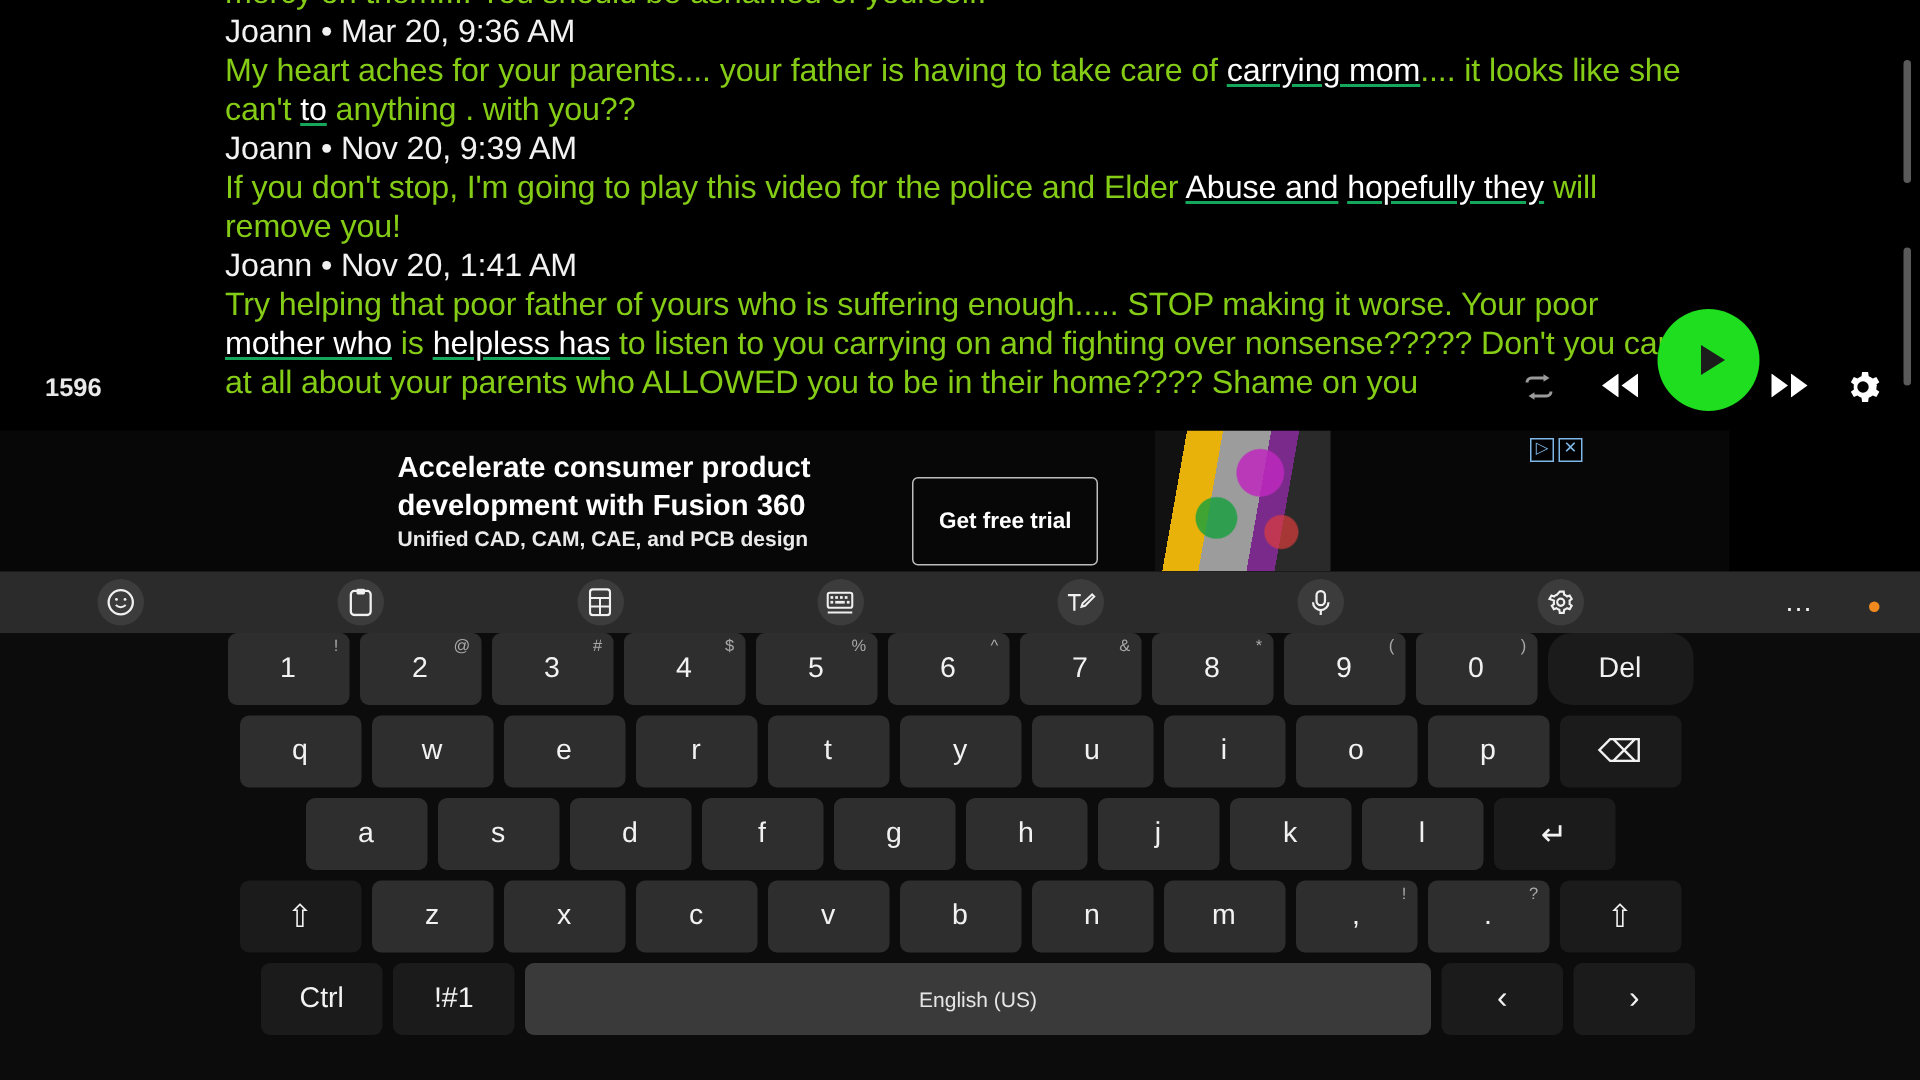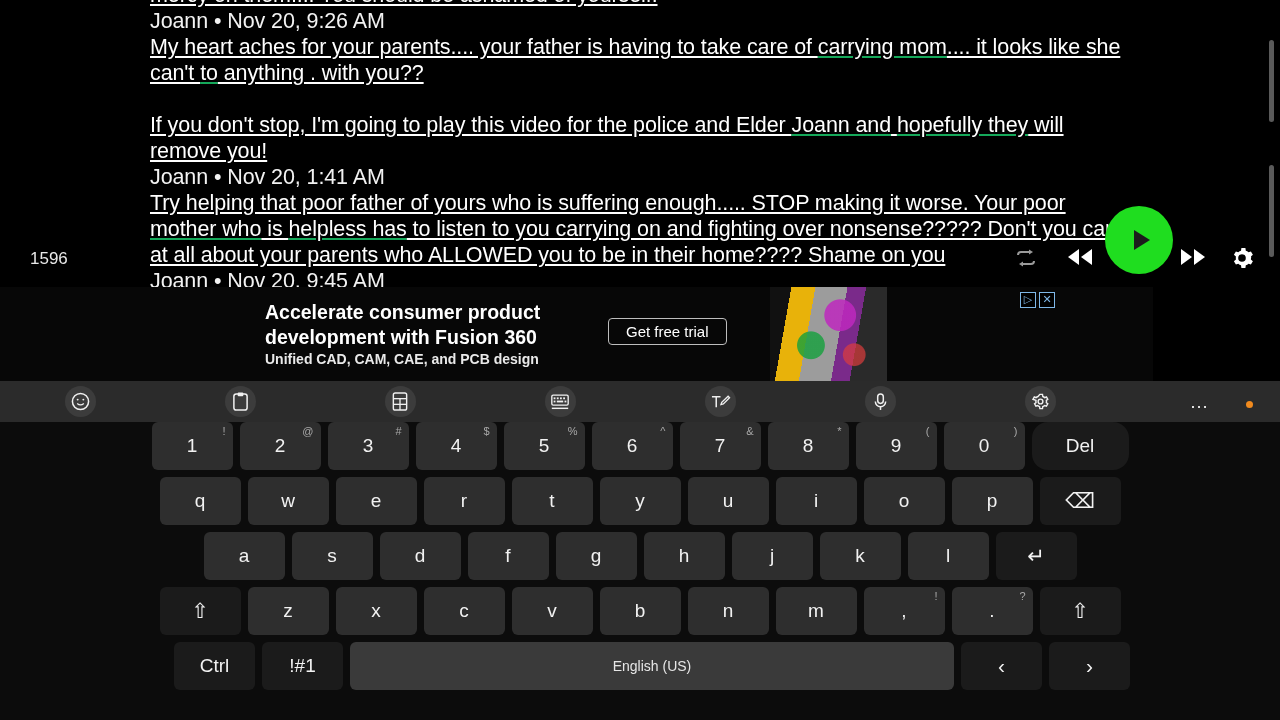--- a/index.html
+++ b/index.html
@@ -18,30 +18,30 @@
   }
   .textflow {
     position: absolute; left: 150px; top: -18px; width: 975px;
     color: #ffffff;
     font-size: 21.5px;
     line-height: 26px;
     letter-spacing: -0.1px;
     white-space: normal;
   }
   .meta { color: #f2f2f2; }
-  .body-line { color: #ffffff; text-decoration: underline; }
+  .body-line { color: #84cc16; }
   .grammar {
     text-decoration: underline;
     text-decoration-color: #15a85a;
     text-decoration-thickness: 2px;
     text-underline-offset: 2px;
   }
   .counter {
     position: absolute; left: 30px; top: 249px;
-    color: #e8e8e8; font-size: 17px;
+    color: #e8e8e8; font-size: 17px; font-weight: bold;
   }
 
   
   .vscroll-track { position: absolute; right: 3px; top: 0; width: 6px; height: 287px; }
   .vscroll-thumb {
     position: absolute; right: 3px; width: 5px; border-radius: 3px; background: #5a5a5a;
   }
 
   
   .player { position: absolute; left: 1005px; top: 205px; width: 275px; height: 80px; }
@@ -70,22 +70,22 @@
   .ad-head {
     position: absolute; left: 0; top: 13px; width: 330px;
     color: #ffffff; font-weight: bold; font-size: 19.5px; line-height: 25px;
   }
   .ad-sub {
     position: absolute; left: 0; top: 64px; width: 340px;
     color: #e9e9e9; font-weight: bold; font-size: 14px;
   }
   .ad-cta {
     position: absolute; left: 343px; top: 31px;
-    padding: 4px 17px; border: 1px solid #bdbdbd; border-radius: 4px;
-    color: #ffffff; font-size: 15px; font-weight: normal; background: transparent;
+    padding: 20px 17px; border: 1px solid #bdbdbd; border-radius: 4px;
+    color: #ffffff; font-size: 15px; font-weight: bold; background: transparent;
   }
   .ad-image {
     position: absolute; left: 505px; top: 0; width: 117px; height: 94px;
     background:
       radial-gradient(circle at 60% 30%, rgba(190,40,190,0.85) 0 16%, rgba(0,0,0,0) 17%),
       radial-gradient(circle at 35% 62%, rgba(20,160,60,0.8) 0 14%, rgba(0,0,0,0) 15%),
       radial-gradient(circle at 72% 72%, rgba(220,60,60,0.7) 0 10%, rgba(0,0,0,0) 11%),
       linear-gradient(100deg, #111 0 16%, #e8b20a 16% 34%, #9c9c9c 34% 58%, #7a2a8a 58% 72%, #2a2a2a 72% 100%);
   }
   .ad-brand { position: absolute; left: 660px; top: 18px; width: 150px; text-align: center; }
@@ -146,27 +146,26 @@
   .glyph { font-size: 21px; }
 </style>
 </head>
 <body>
 
 <div id="root">
 
   <div class="textpane">
     <div class="textflow">
       <span class="body-line">mercy on them.... You should be ashamed of yourself!</span><br>
-      <span class="meta">Joann • Nov 20, 9:26 AM</span><br>
+      <span class="meta">Joann • Mar 20, 9:36 AM</span><br>
       <span class="body-line">My heart aches for your parents.... your father is having to take care of </span><span class="grammar">carrying mom</span><span class="body-line">.... it looks like she can't </span><span class="grammar">to</span><span class="body-line"> anything . with you??</span><br>
-      <br>
-      <span class="body-line">If you don't stop, I'm going to play this video for the police and Elder </span><span class="grammar">Joann and</span><span class="body-line"> </span><span class="grammar">hopefully they</span><span class="body-line"> will remove you!</span><br>
+      <span class="meta">Joann • Nov 20, 9:39 AM</span><br>
+      <span class="body-line">If you don't stop, I'm going to play this video for the police and Elder </span><span class="grammar">Abuse and</span><span class="body-line"> </span><span class="grammar">hopefully they</span><span class="body-line"> will remove you!</span><br>
       <span class="meta">Joann • Nov 20, 1:41 AM</span><br>
       <span class="body-line">Try helping that poor father of yours who is suffering enough..... STOP making it worse. Your poor </span><span class="grammar">mother who</span><span class="body-line"> is </span><span class="grammar">helpless has</span><span class="body-line"> to listen to you carrying on and fighting over nonsense????? Don't you care at all about your parents who ALLOWED you to be in their home???? Shame on you</span><br>
-      <span class="meta">Joann • Nov 20, 9:45 AM</span>
     </div>
 
     <div class="counter">1596</div>
 
     <div class="vscroll-track">
       <div class="vscroll-thumb" style="top:40px;height:82px;"></div>
       <div class="vscroll-thumb" style="top:165px;height:92px;"></div>
     </div>
 
     <div class="player">

